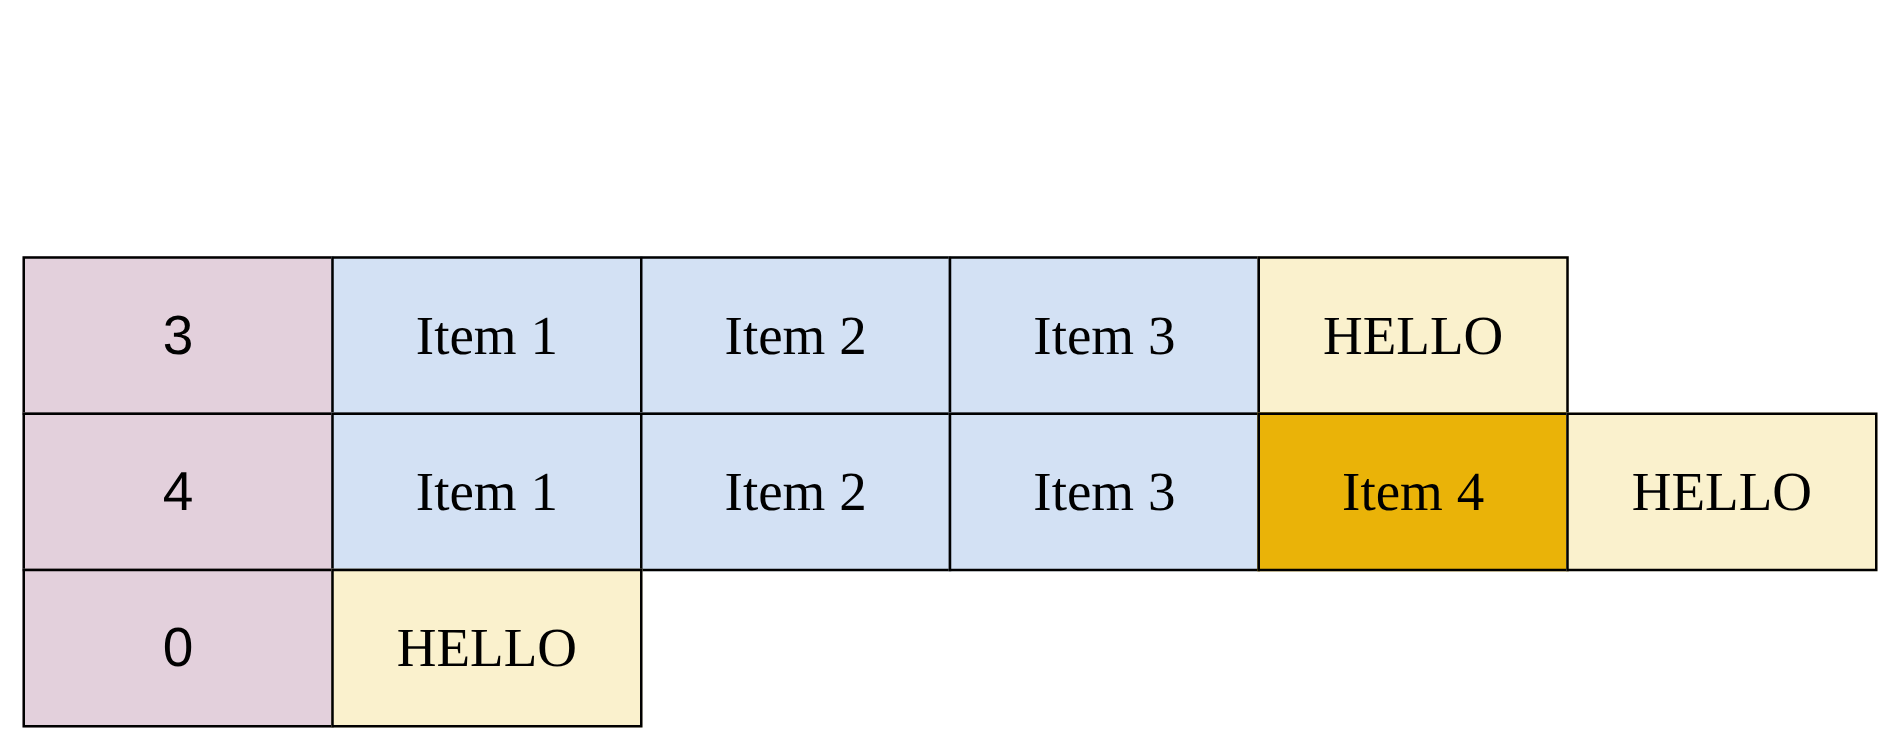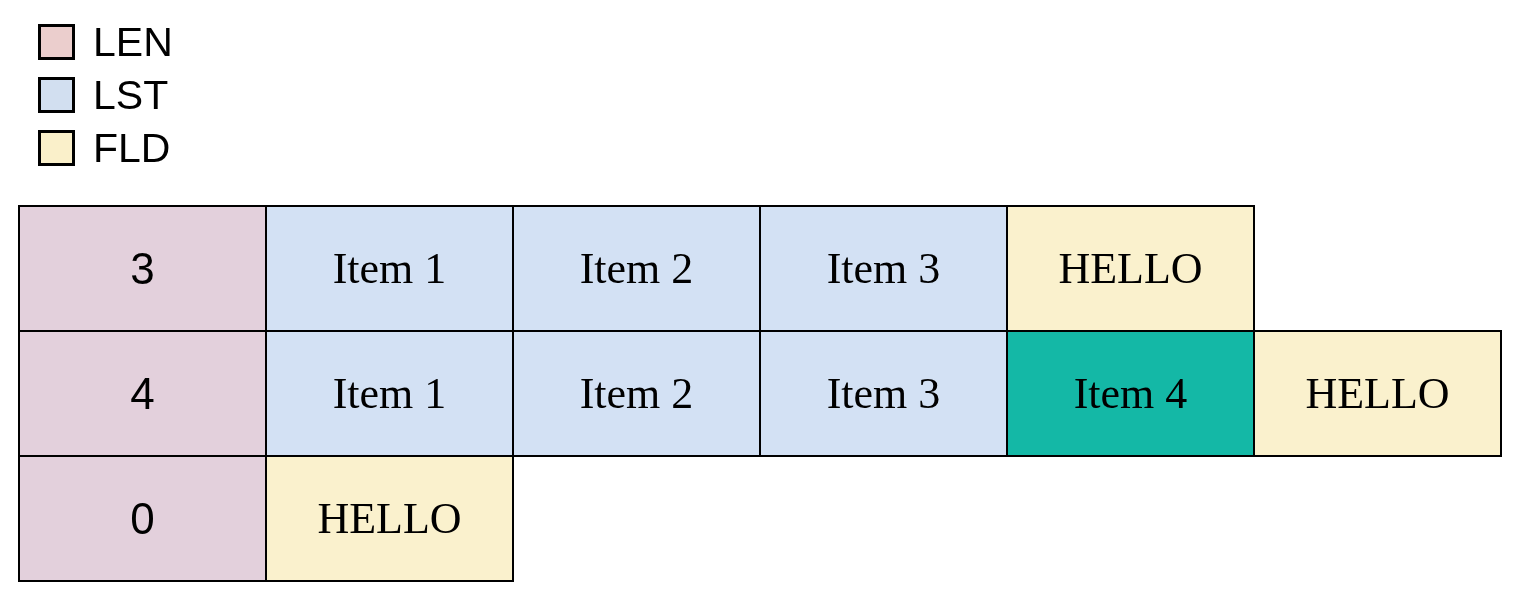--- a/index.html
+++ b/index.html
@@ -70,51 +70,37 @@
   .cell + .cell {
     margin-left: -2px;
     font-family: Liberation Serif, serif;
   }
 </style>
 </head>
 <body>
 
 <div class="canvas">
 
-  <div class="legend">
-    <div class="legend-item">
-      <span class="swatch" style="background-color: rgb(235, 206, 205);"></span>
-      <span class="legend-label">LEN</span>
-    </div>
-    <div class="legend-item">
-      <span class="swatch" style="background-color: rgb(210, 223, 240);"></span>
-      <span class="legend-label">LST</span>
-    </div>
-    <div class="legend-item">
-      <span class="swatch" style="background-color: rgb(250, 240, 202);"></span>
-      <span class="legend-label">FLD</span>
-    </div>
-  </div>
 
   <div class="rec-table">
 
     <div class="rec-row">
       <div class="cell" style="background-color: rgb(227, 208, 220);">3</div>
       <div class="cell" style="background-color: rgb(211, 225, 244);">Item 1</div>
       <div class="cell" style="background-color: rgb(211, 225, 244);">Item 2</div>
       <div class="cell" style="background-color: rgb(211, 225, 244);">Item 3</div>
       <div class="cell" style="background-color: rgb(250, 241, 205);">HELLO</div>
     </div>
 
     <div class="rec-row">
       <div class="cell" style="background-color: rgb(227, 208, 220);">4</div>
       <div class="cell" style="background-color: rgb(211, 225, 244);">Item 1</div>
       <div class="cell" style="background-color: rgb(211, 225, 244);">Item 2</div>
       <div class="cell" style="background-color: rgb(211, 225, 244);">Item 3</div>
-      <div class="cell" style="background-color: #14b8a6;">Item 4</div>
+      <div class="cell" style="background-color: #eab308;">Item 4</div>
       <div class="cell" style="background-color: rgb(250, 241, 205);">HELLO</div>
     </div>
 
     <div class="rec-row">
       <div class="cell" style="background-color: rgb(227, 208, 220);">0</div>
       <div class="cell" style="background-color: rgb(250, 241, 205);">HELLO</div>
     </div>
 
   </div>
 </div>

